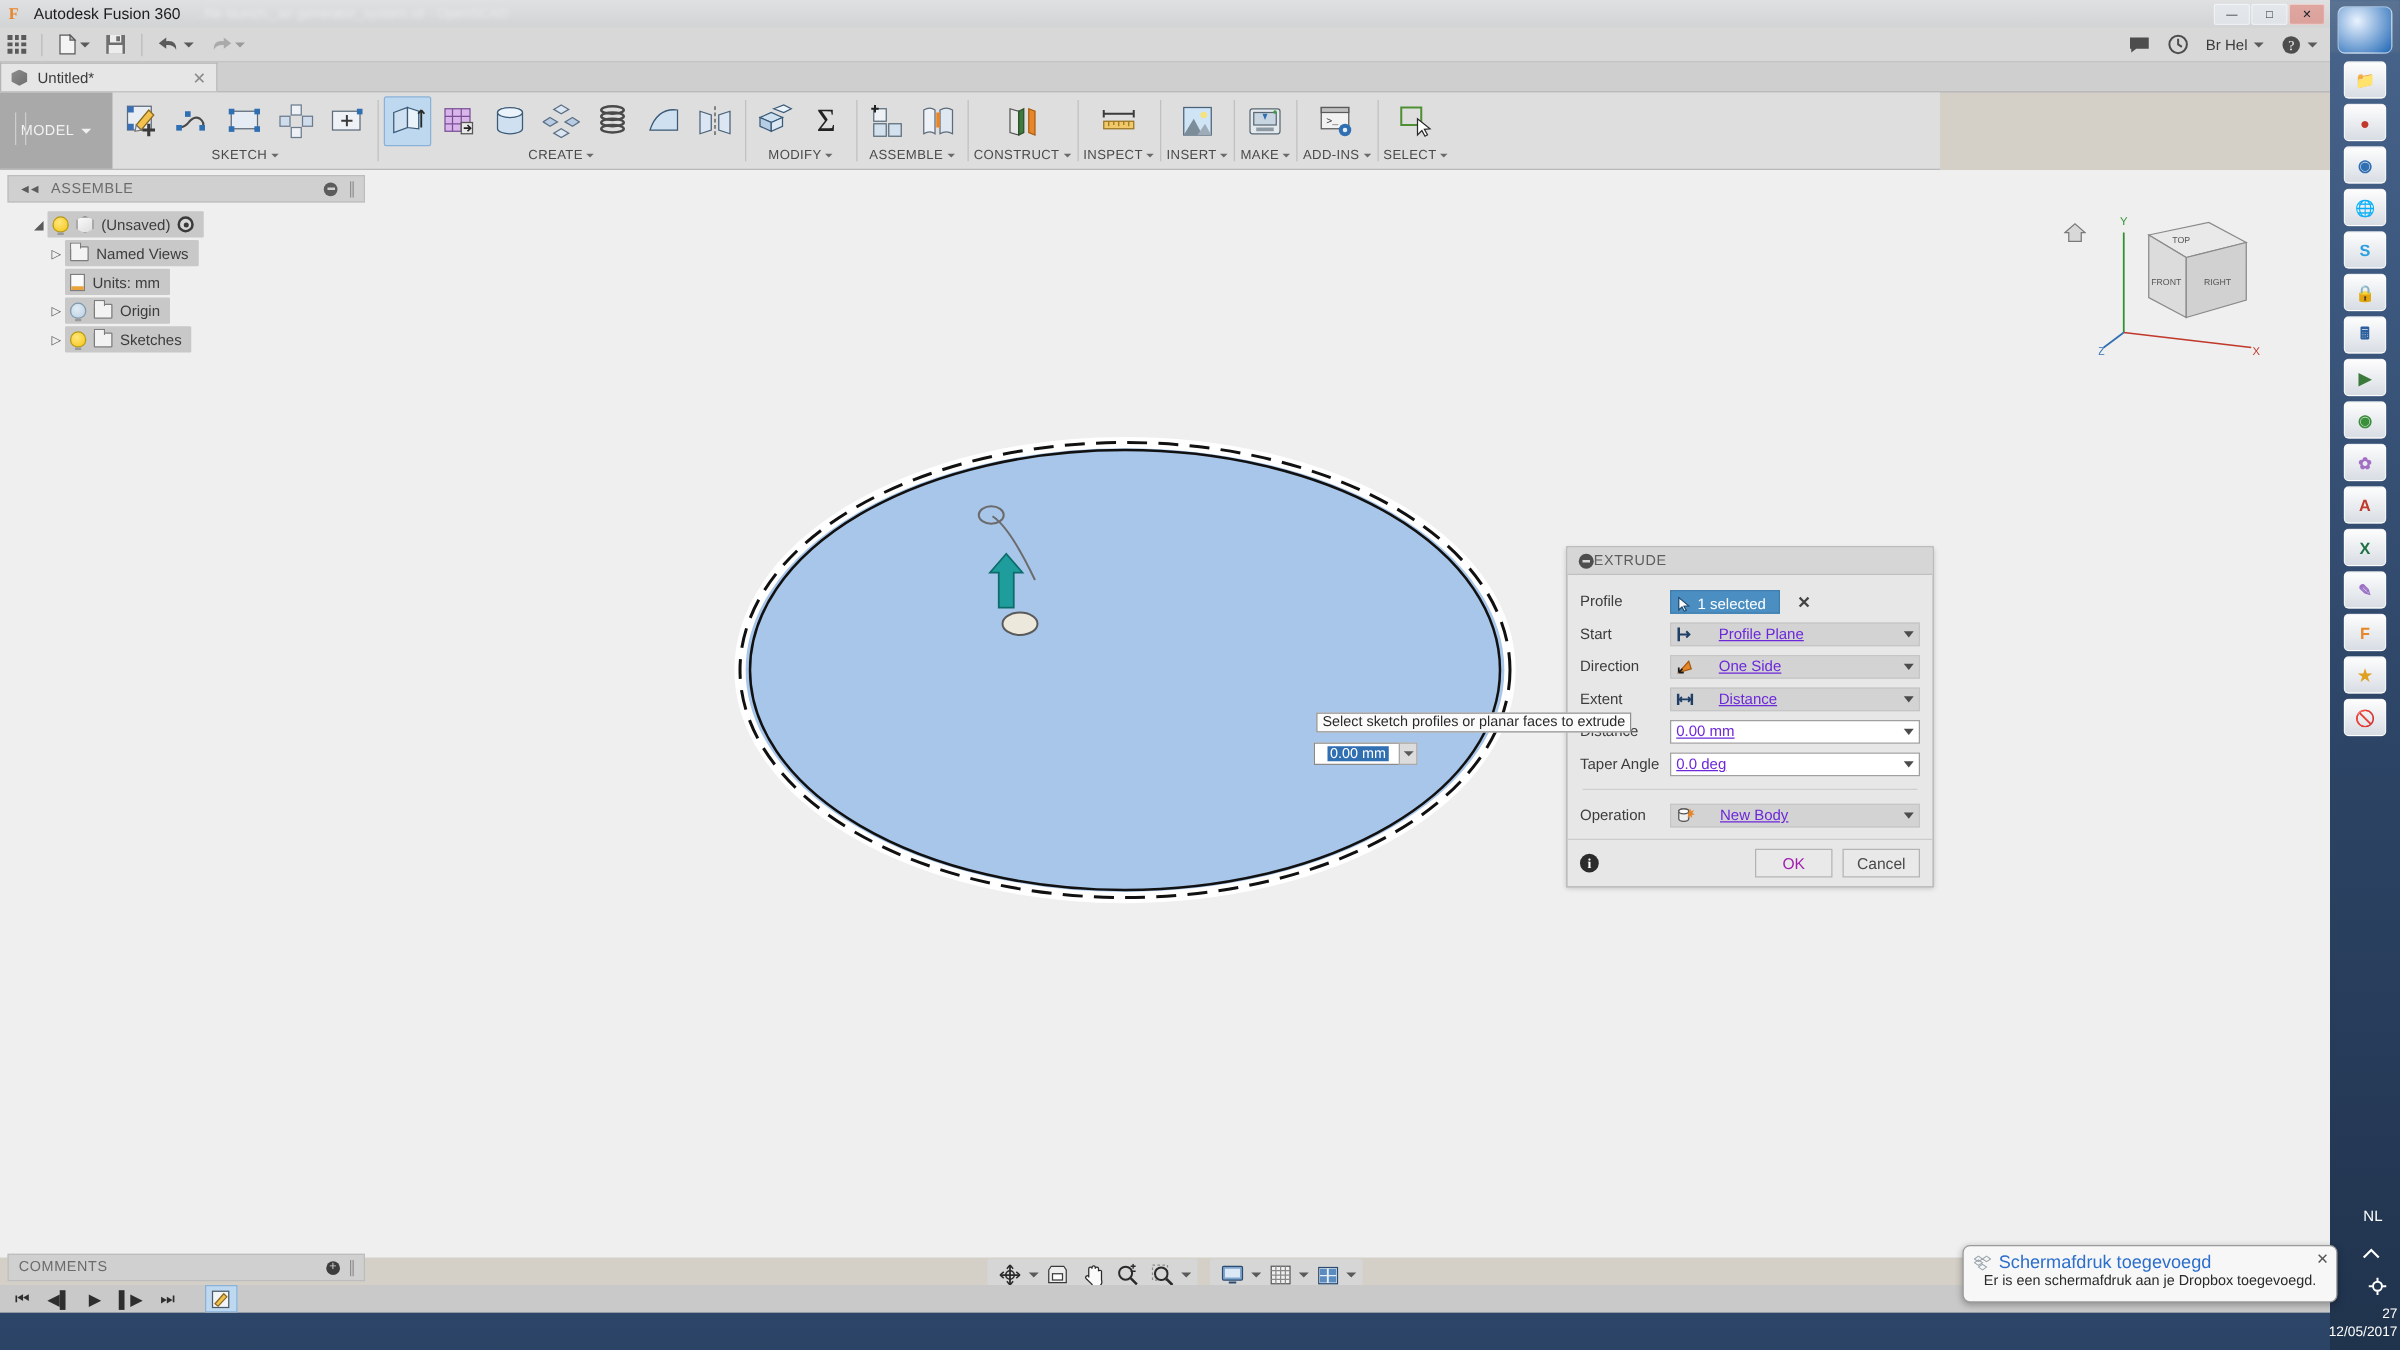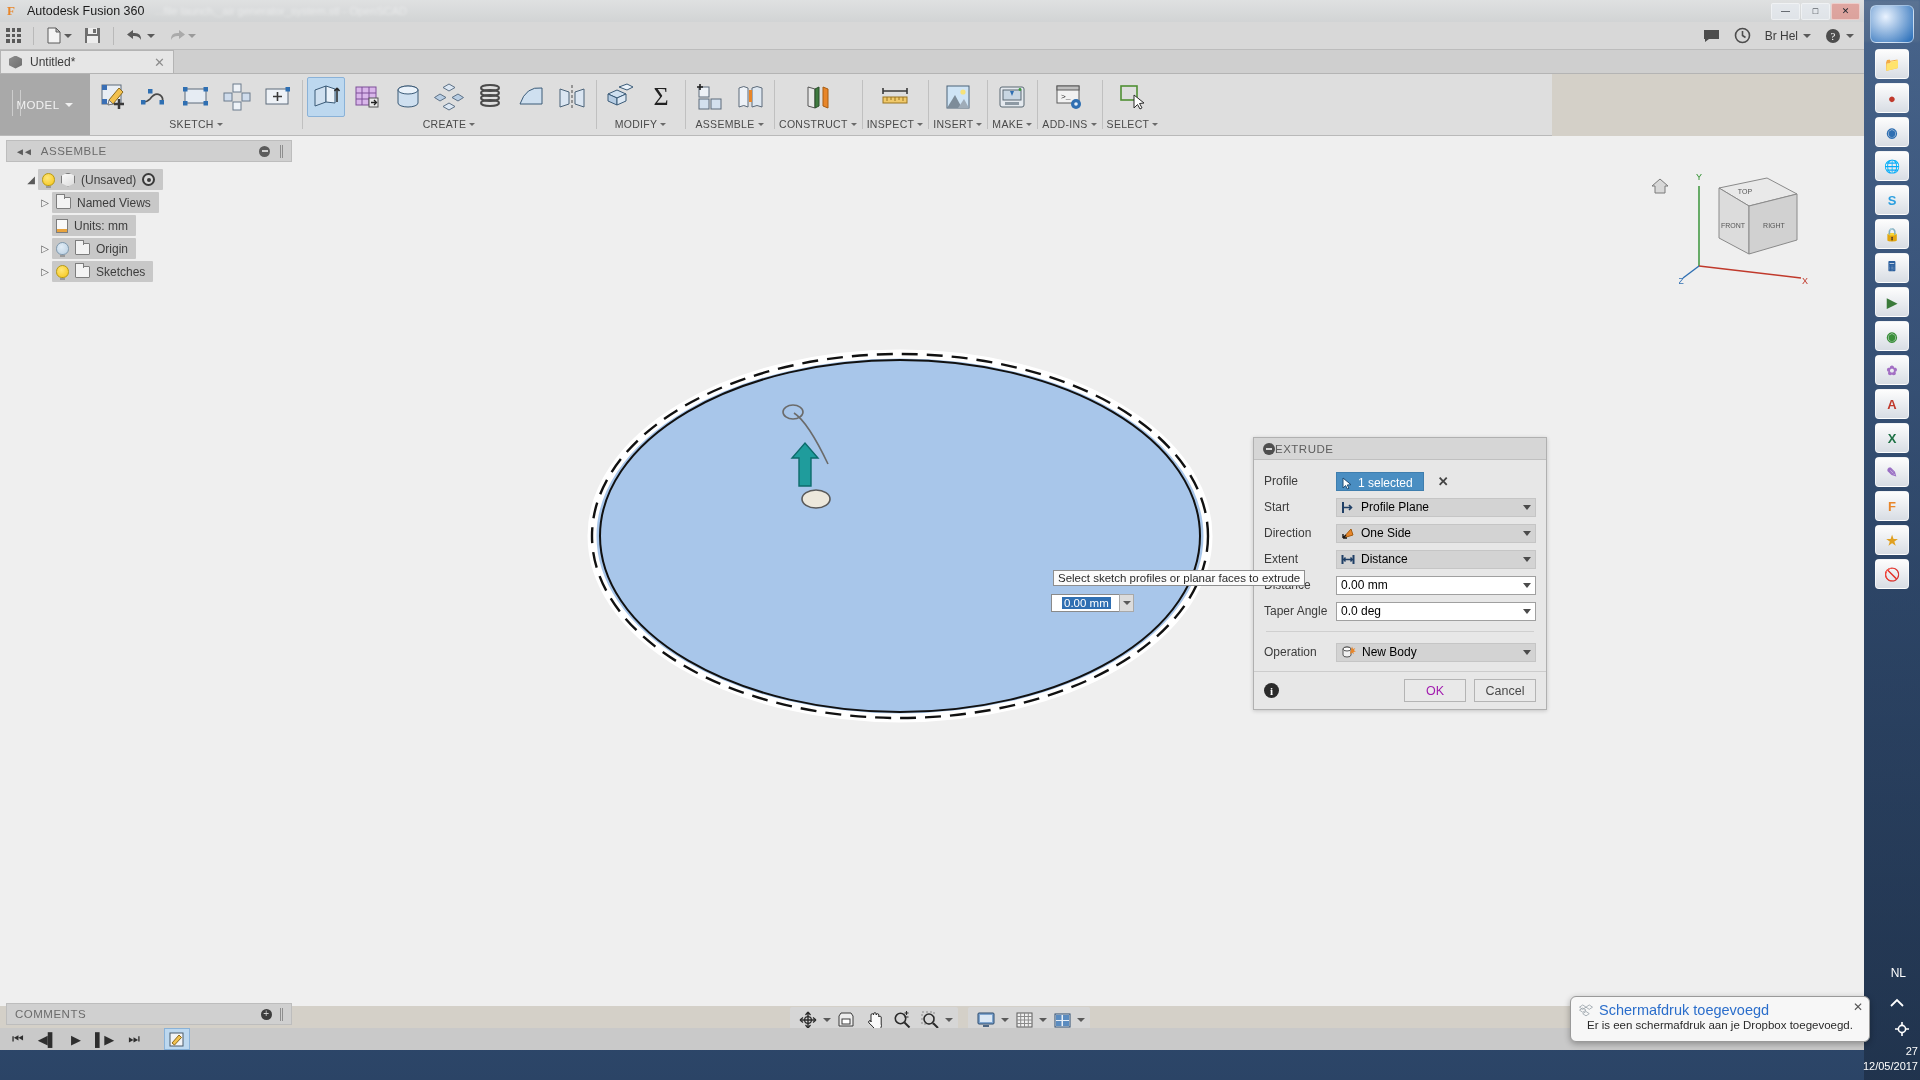--- a/index.html
+++ b/index.html
@@ -191,21 +191,21 @@
     display: flex; align-items: center; padding: 0 9px;
     font-size: 11.5px; color: #5e5e5e; letter-spacing: .5px;
   }
   .minus-ico { width: 12px; height: 12px; border-radius: 50%; background: #4e4e4e; display:flex;align-items:center;justify-content:center; }
   .minus-ico::after { content:""; width:6px;height:2px;background:#d6d6d6; }
   .dlg-body { padding: 8px 10px 6px 10px; }
   .frow { display: flex; align-items: center; height: 26px; }
   .flabel { width: 72px; font-size: 12px; color: #3c3c3c; }
   .fval {
     flex: 1; height: 19px; background: #d3d3d3; border: 1px solid #c5c5c5;
-    display: flex; align-items: center; gap: 6px; padding: 0 4px; font-size: 12px; color: #000000;
+    display: flex; align-items: center; gap: 20px; padding: 0 4px; font-size: 12px; color: #6d28d9; text-decoration: underline;
   }
   .fval.input { background: #fff; border: 1px solid #a0a0a0; }
   .fval .dd-caret { margin-left: auto; width:0;height:0;border-left:4px solid transparent;border-right:4px solid transparent;border-top:5px solid #4b4b4b; }
   .sel-chip {
     background: #4a8ec2; color: #fff; height: 19px; padding: 0 10px 0 5px;
     display: flex; align-items: flex-end; gap: 5px; font-size: 12px; border: 1px solid #3f7eae;
   }
   .chip-x { margin-left: 14px; color: #444; font-size: 13px; font-weight: 600; }
   .dlg-sep { height: 1px; background: #cfcfcf; margin: 7px 2px; }
   .dlg-footer {

